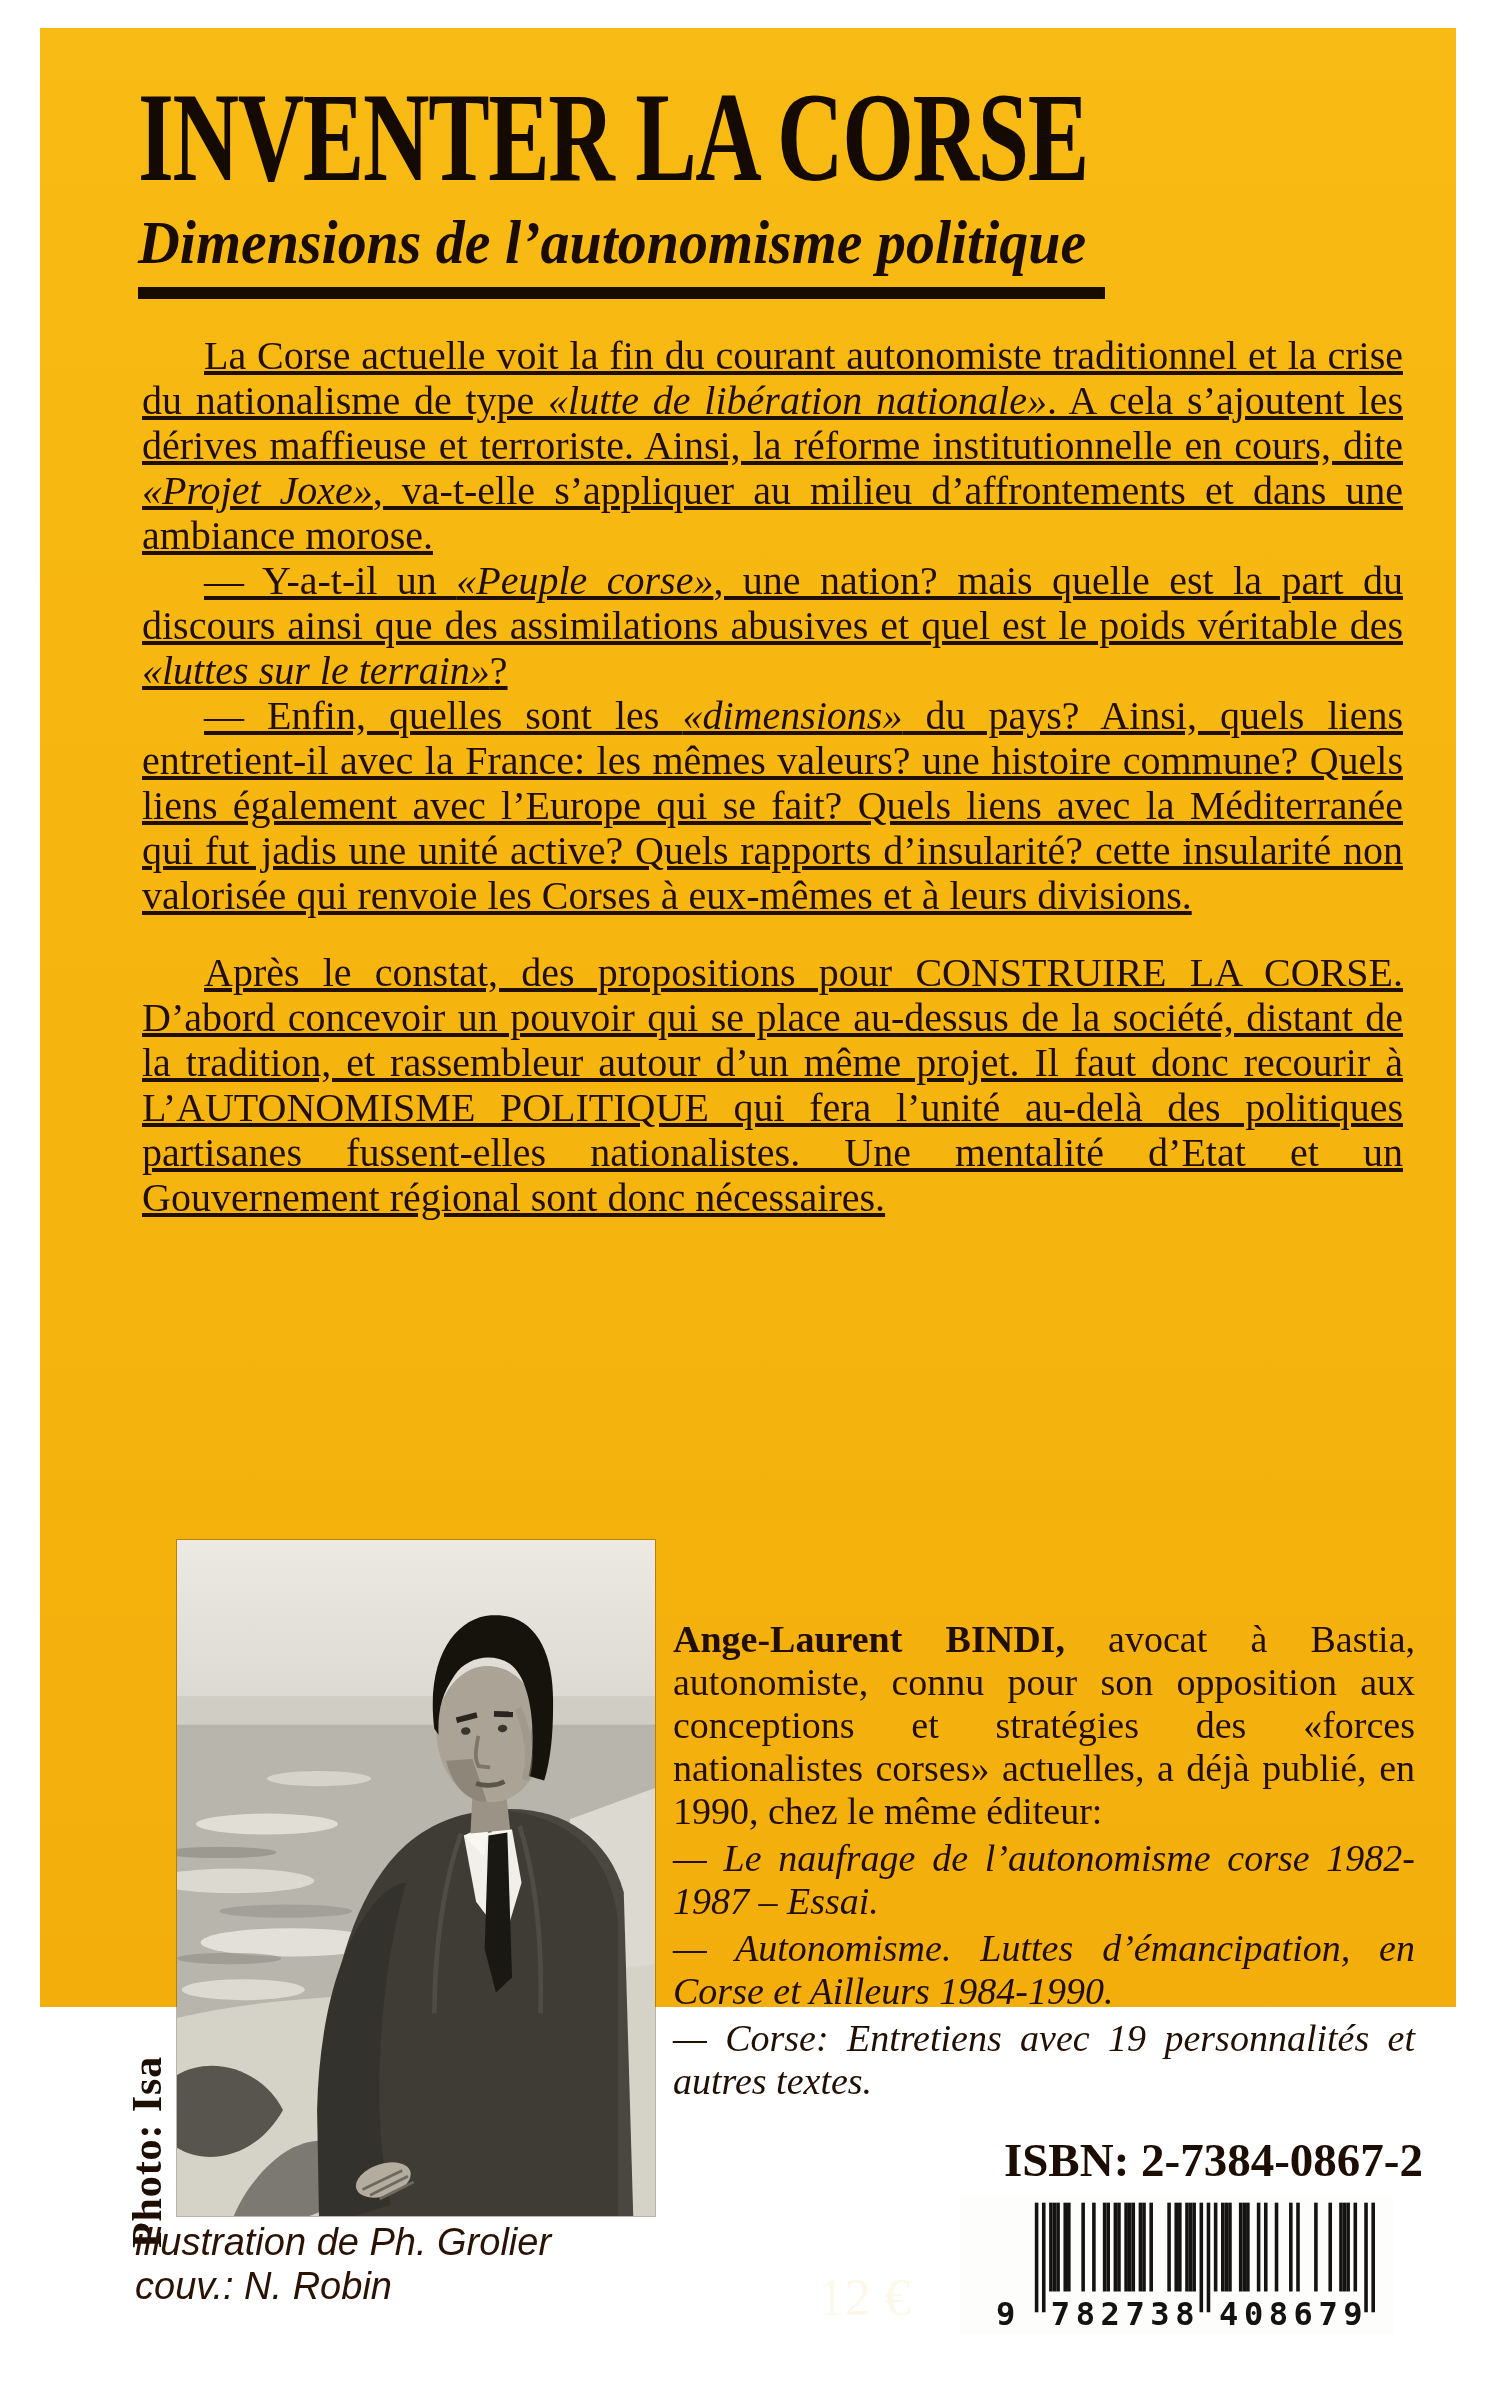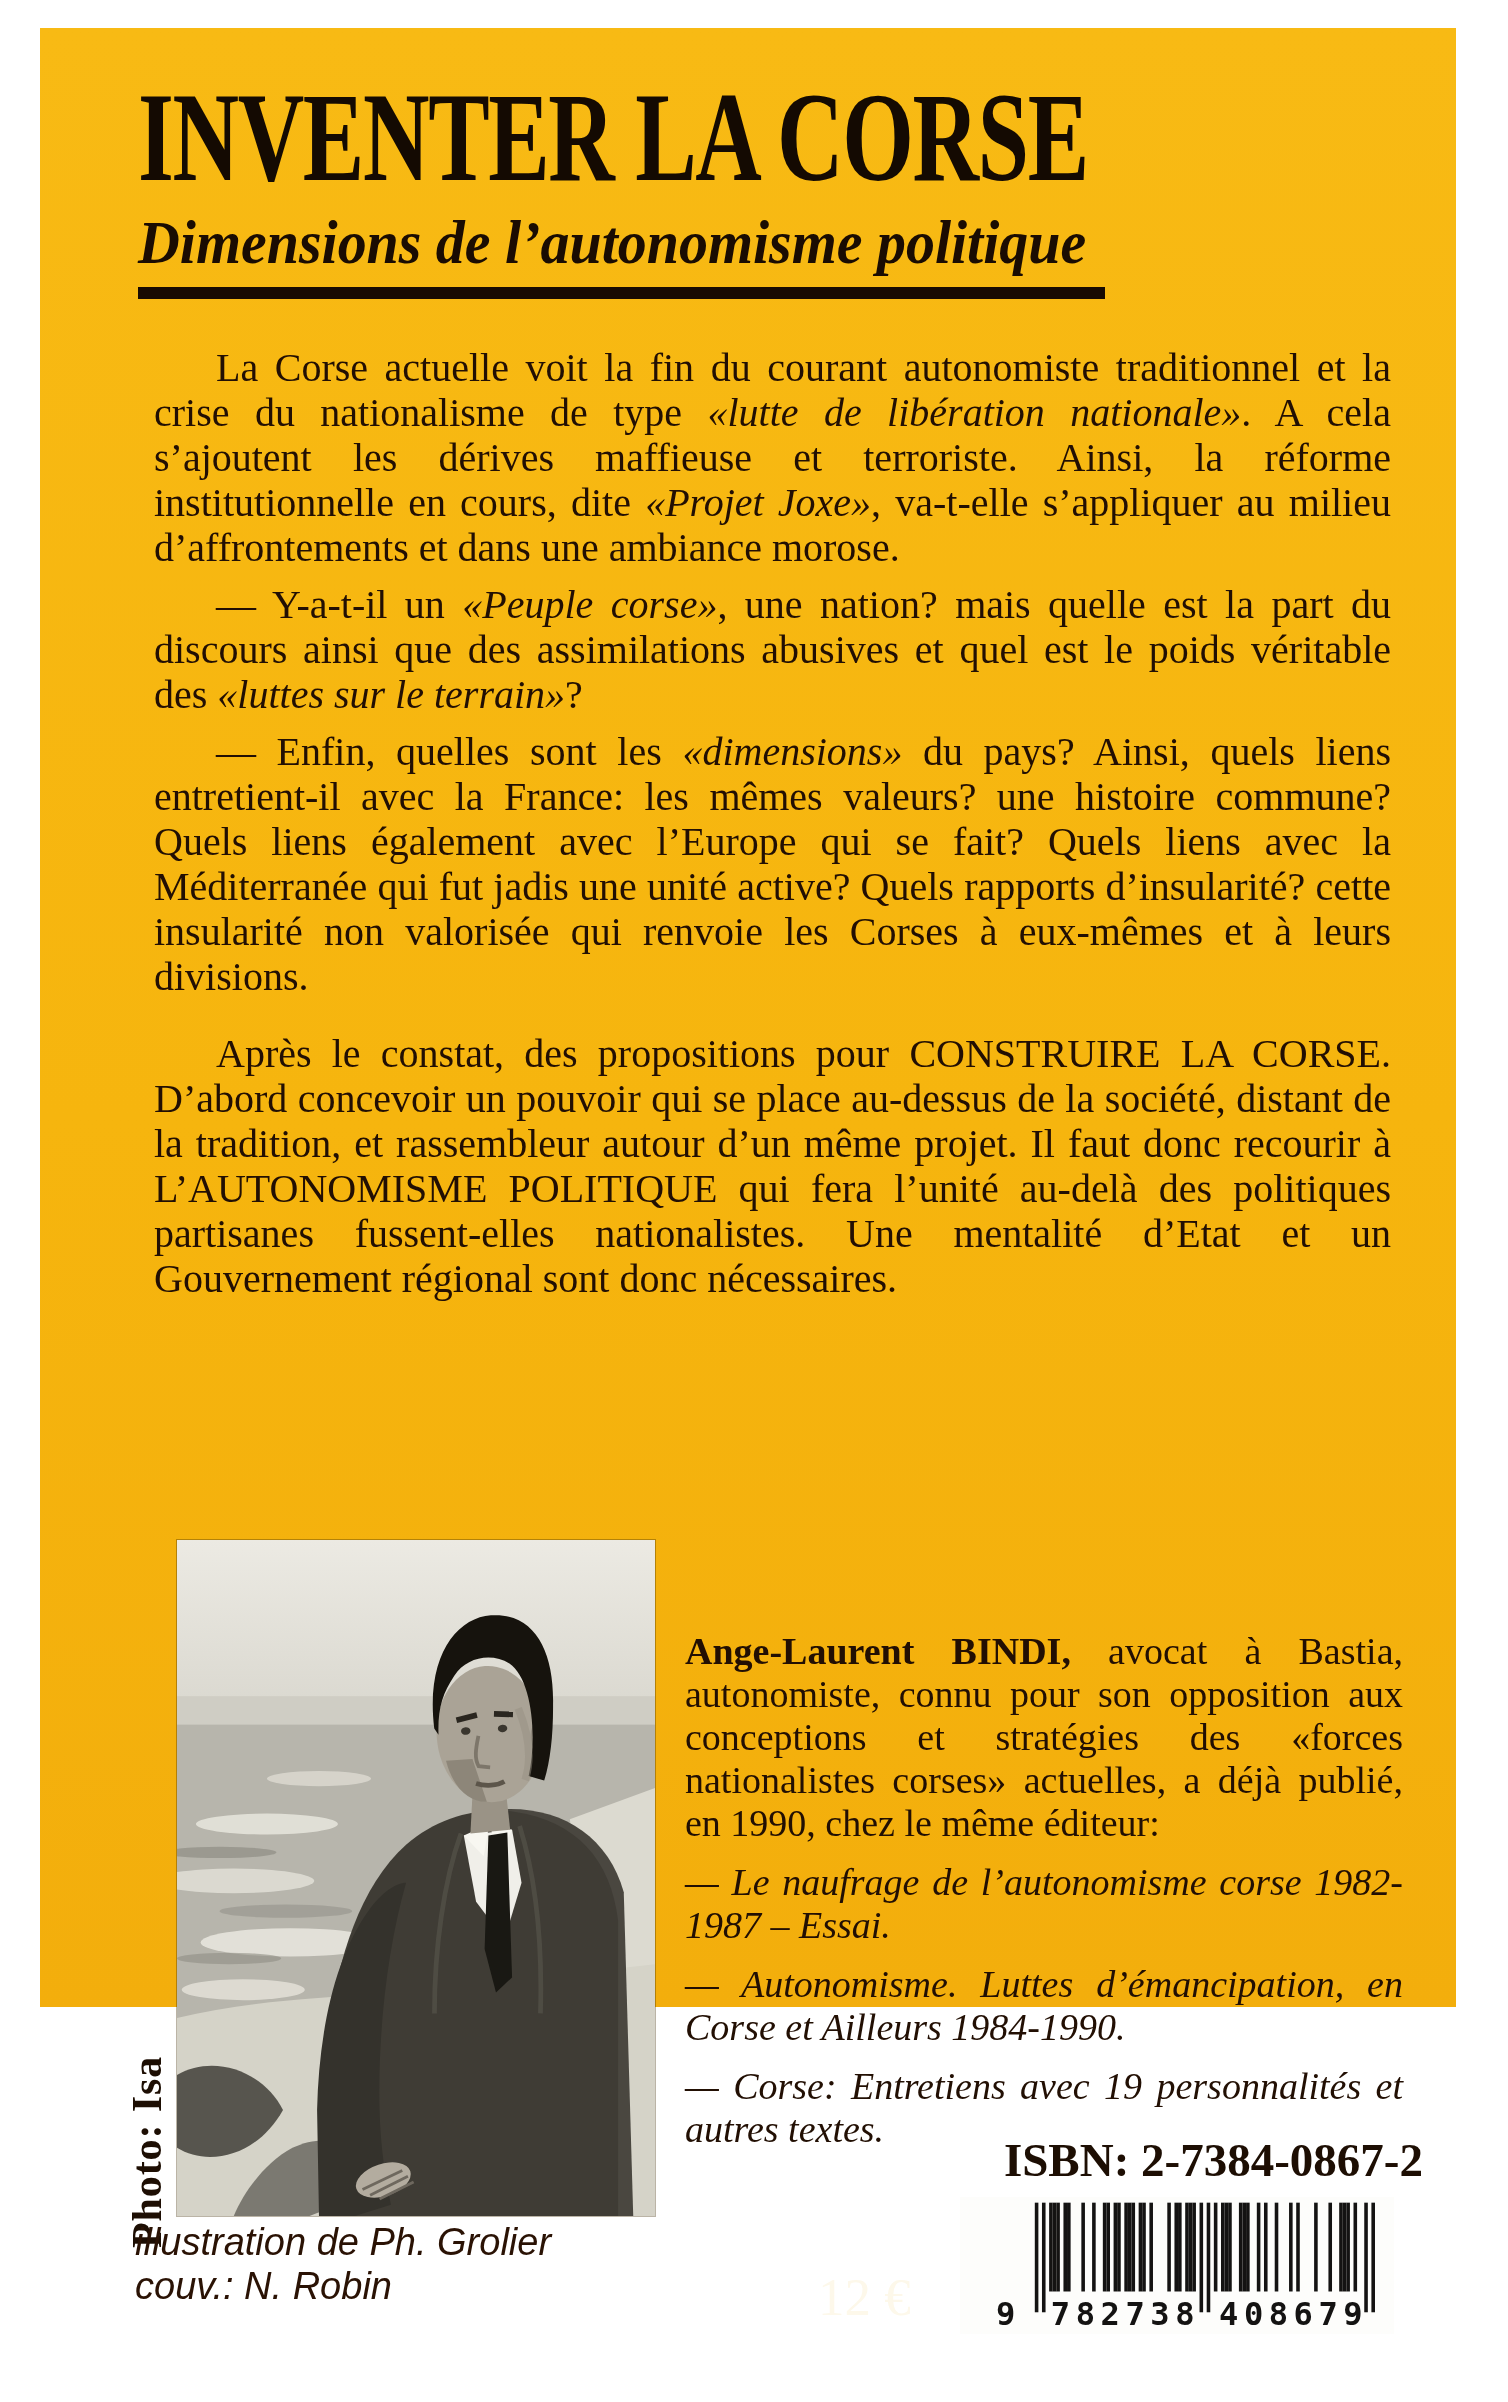--- a/index.html
+++ b/index.html
@@ -17,37 +17,37 @@
          transform:scaleX(0.72);transform-origin:left top;}
   .subtitle-wrap{position:absolute;left:98px;top:180px;white-space:nowrap;}
   .subtitle{display:inline-block;font-size:61px;font-weight:bold;font-style:italic;
             color:#1a0c02;transform:scaleX(0.95);transform-origin:left top;}
   .title-rule{position:absolute;left:98px;top:259px;width:967px;height:12.3px;
               background:#180b02;}
 
   
   .synopsis{position:absolute;left:102px;top:305px;width:1261px;
             font-size:40px;line-height:45px;text-align:justify;color:#220f03;}
-  .synopsis p{margin:12px;text-indent:62px;}
+  .synopsis p{margin:0;text-indent:62px;text-decoration:underline;}
   .synopsis p.gap{margin-top:32px;}
   .it{font-style:italic;}
   .bd{font-weight:bold;}
 
   
   .photo{position:absolute;left:137px;top:1512px;width:478px;height:676px;
          outline:0.9px solid rgba(60,40,0,.35);background:#d8d6cc;}
   .photo svg{display:block;width:100%;height:100%;}
   .photo-credit{position:absolute;left:83px;top:1921px;height:299px;width:49px;
                 writing-mode:vertical-rl;transform:rotate(180deg);
                 font-weight:bold;font-size:42px;color:#1d0e03;letter-spacing:0.9px;}
 
   
   .bio{position:absolute;left:629px;top:1586px;width:750px;
        font-size:38px;line-height:43px;text-align:justify;color:#220f03;}
-  .bio p{margin:16px;}
+  .bio p{margin:4px;}
   .bio .work{font-style:italic;}
 
   
   .isbn{position:absolute;right:33px;top:2105px;font-size:47px;font-weight:bold;
         color:#1d0e03;font-family:Liberation Serif, serif;}
   .credits{position:absolute;left:95px;top:2192px;
            font-family:"Liberation Sans","DejaVu Sans",sans-serif;
            font-style:italic;font-size:38px;line-height:44px;color:#2a1204;}
   .price{position:absolute;left:778px;top:2239px;font-size:53px;color:#fdf8ea;}
 

